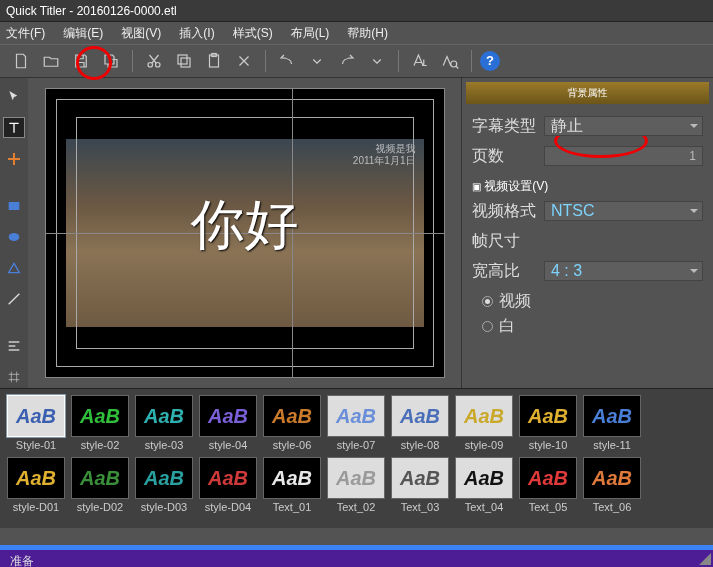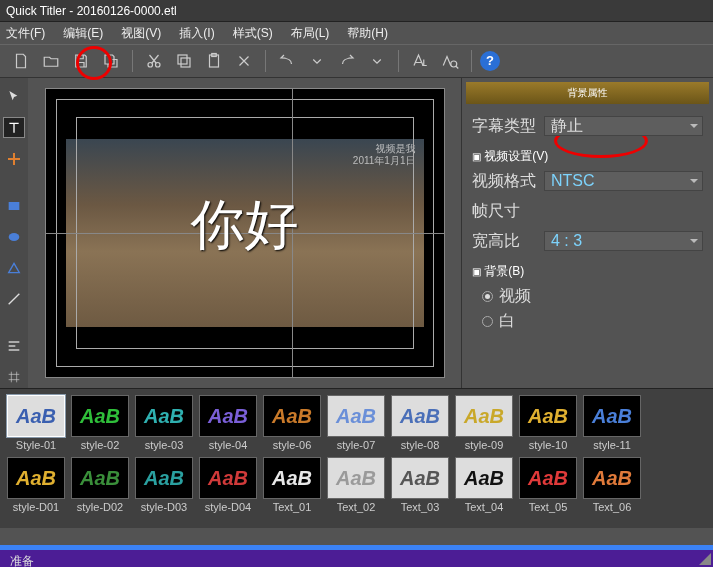--- a/index.html
+++ b/index.html
@@ -235,37 +235,42 @@
   </div>
 
   <div class="props">
     <div class="props-header">背景属性</div>
     <div class="prop-row">
       <div class="prop-label">字幕类型</div>
       <div class="prop-ctrl">
           <div class="dropdown">静止</div>
         </div>
     </div>
+    <div class="prop-row">
+      <div class="prop-label">页数</div>
+      <div class="prop-ctrl">
+          <div class="input-ro">1</div>
+        </div>
+    </div>
     <div class="sect"><span>视频设置(V)</span></div>
     <div class="prop-row">
       <div class="prop-label">视频格式</div>
       <div class="prop-ctrl">
           <div class="dropdown dis">NTSC</div>
         </div>
     </div>
     <div class="prop-row">
       <div class="prop-label">帧尺寸</div>
     </div>
     <div class="prop-row">
       <div class="prop-label">宽高比</div>
       <div class="prop-ctrl">
           <div class="dropdown dis">4 : 3</div>
         </div>
     </div>
-    <div class="sect"><span>背景(B)</span></div>
     <div class="radio-row">
         <span class="radio on"></span>
         <span>视频</span>
       </div>
     <div class="radio-row">
         <span class="radio"></span>
         <span>白</span>
       </div>
   </div>
 </div>

